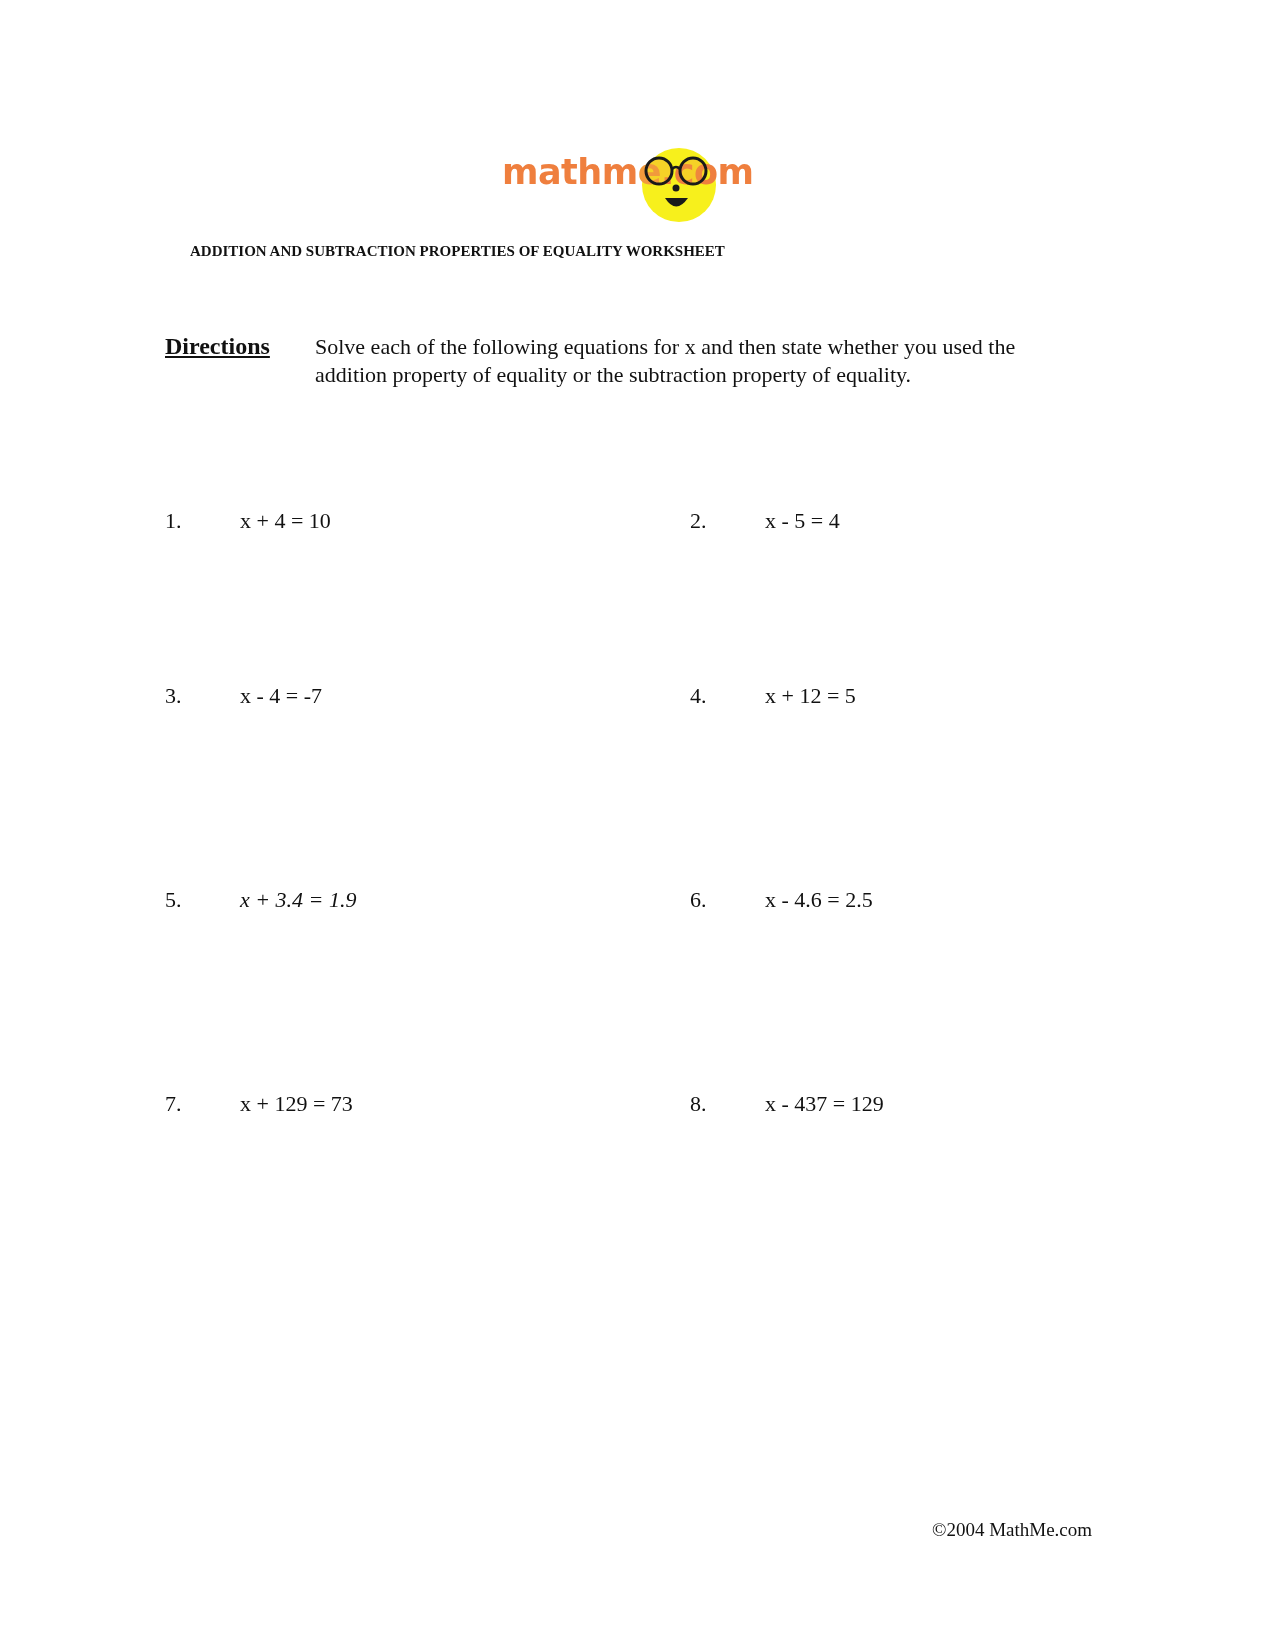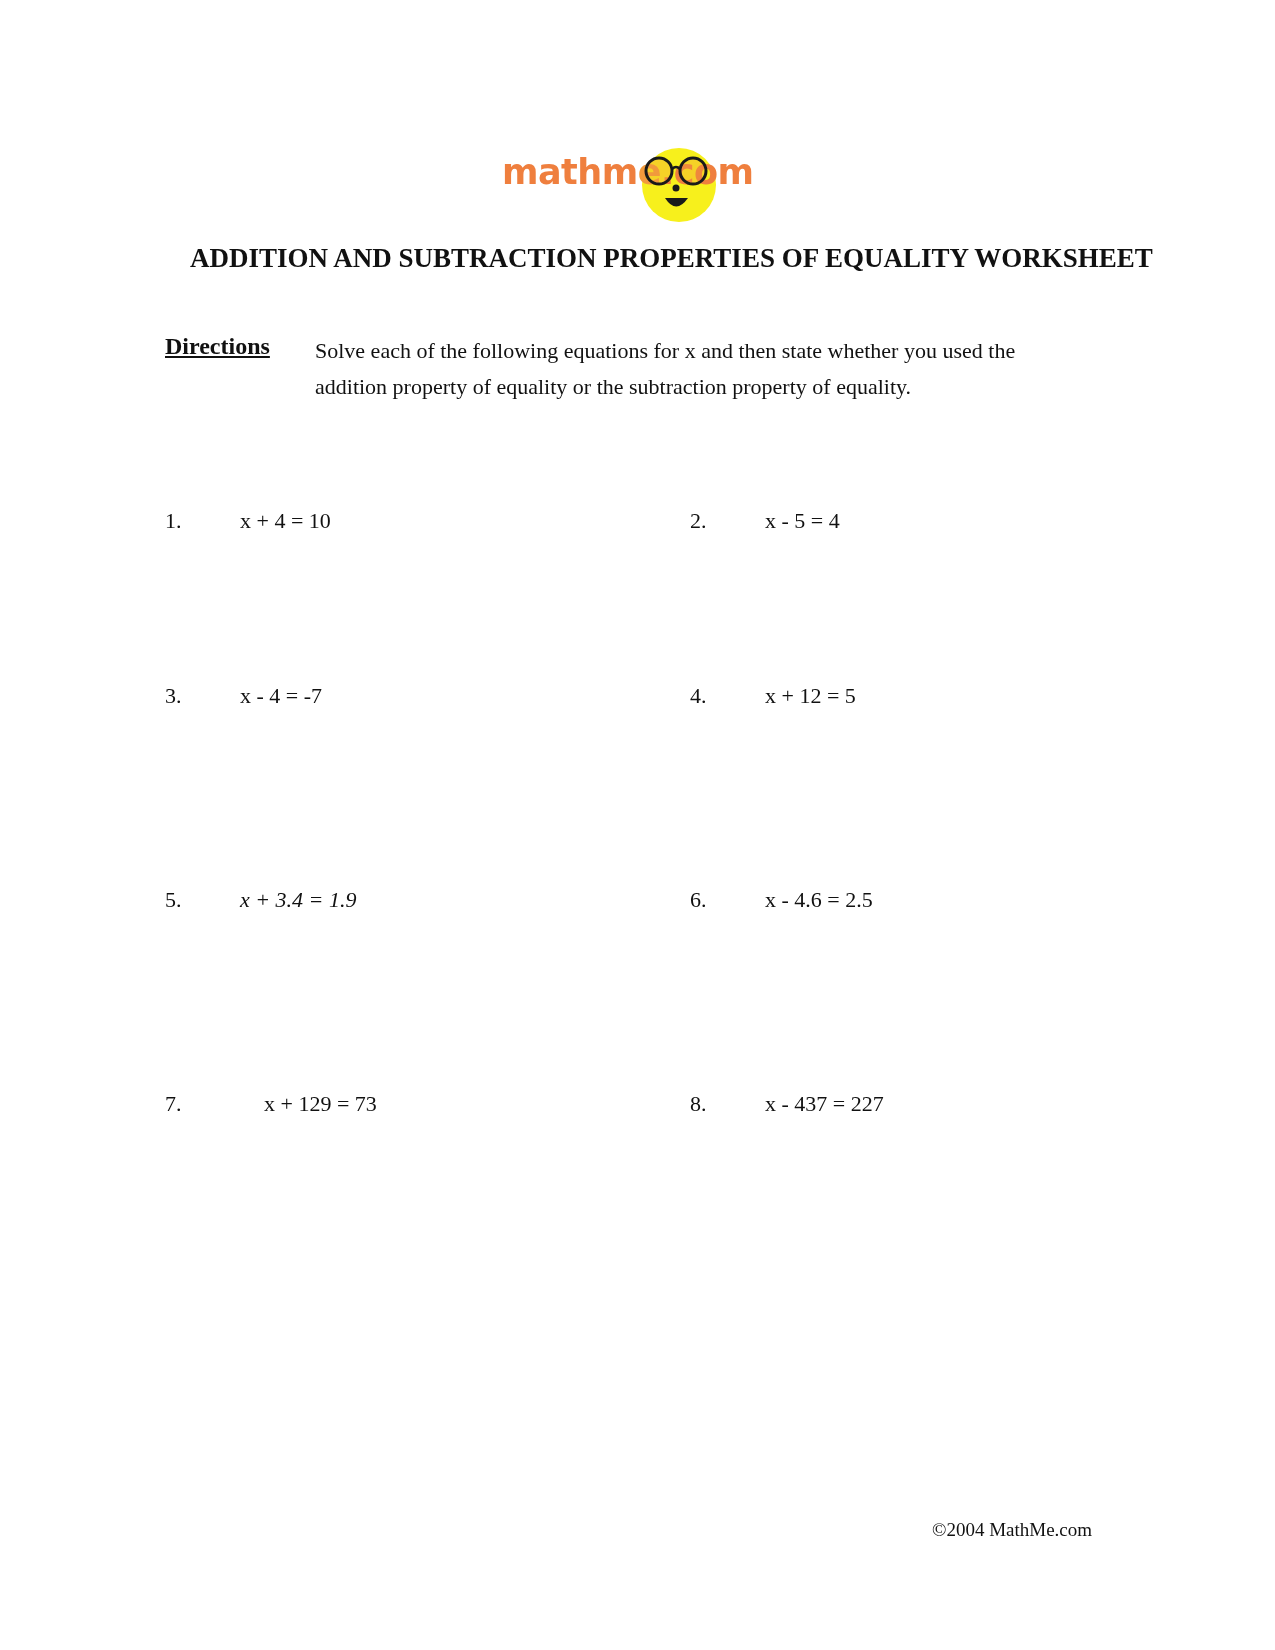--- a/index.html
+++ b/index.html
@@ -7,23 +7,23 @@
            font-family: "Liberation Serif", "DejaVu Serif", serif; color: #111; }
     .abs { position: absolute; white-space: nowrap; }
     
     #logo { position: absolute; left: 495px; top: 140px; width: 290px; height: 90px; }
     #logo .sun { position: absolute; left: 147px; top: 8px; width: 74px; height: 74px;
                  border-radius: 50%; background: #f7f01c; }
     #logo .word { position: absolute; left: 7px; top: 12px; font-family: "DejaVu Sans", sans-serif;
                   font-weight: bold; font-size: 35px; color: #ef7f3e; letter-spacing: -0.5px; }
     #logo .word .e { color: #f29a3c; }
     #logo svg { position: absolute; left: 0; top: 0; }
-    .title { left: 190px; top: 243px; font-weight: bold; font-size: 27px; letter-spacing: 0px; }
+    .title { left: 190px; top: 243px; font-weight: bold; font-size: 15px; letter-spacing: 0px; }
     .dir-label { left: 165px; top: 333px; font-weight: bold; font-size: 24px; text-decoration: underline; }
-    .dir-text { left: 315px; top: 333px; font-size: 22px; line-height: 36px; white-space: normal; width: 760px; }
+    .dir-text { left: 315px; top: 333px; font-size: 22px; line-height: 28px; white-space: normal; width: 760px; }
     .num { font-size: 22px; }
     .eq { font-size: 22px; }
     .footer { left: 932px; top: 1519px; font-size: 19px; }
   </style>
 </head>
 <body>
 
 <div id="logo">
   <div class="sun"></div>
   <div class="word"><span>mathm</span><span class="e">e</span><span>.</span><span>com</span></div>
@@ -50,17 +50,17 @@
 <div class="abs eq" style="left:240px; top:683px;">x - 4 = -7</div>
 <div class="abs num" style="left:690px; top:683px;">4.</div>
 <div class="abs eq" style="left:765px; top:683px;">x + 12 = 5</div>
 
 <div class="abs num" style="left:165px; top:887px;">5.</div>
 <div class="abs eq" style="left:240px; top:887px;font-style:italic;">x + 3.4 = 1.9</div>
 <div class="abs num" style="left:690px; top:887px;">6.</div>
 <div class="abs eq" style="left:765px; top:887px;">x - 4.6 = 2.5</div>
 
 <div class="abs num" style="left:165px; top:1091px;">7.</div>
-<div class="abs eq" style="left:240px; top:1091px;margin-left:24px;">x + 129 = 73</div>
+<div class="abs eq" style="left:240px; top:1091px;">x + 129 = 73</div>
 <div class="abs num" style="left:690px; top:1091px;">8.</div>
-<div class="abs eq" style="left:765px; top:1091px;">x - 437 = 227</div>
+<div class="abs eq" style="left:765px; top:1091px;">x - 437 = 129</div>
 
 <div class="abs footer">©2004 MathMe.com</div>
 
 </body></html>

